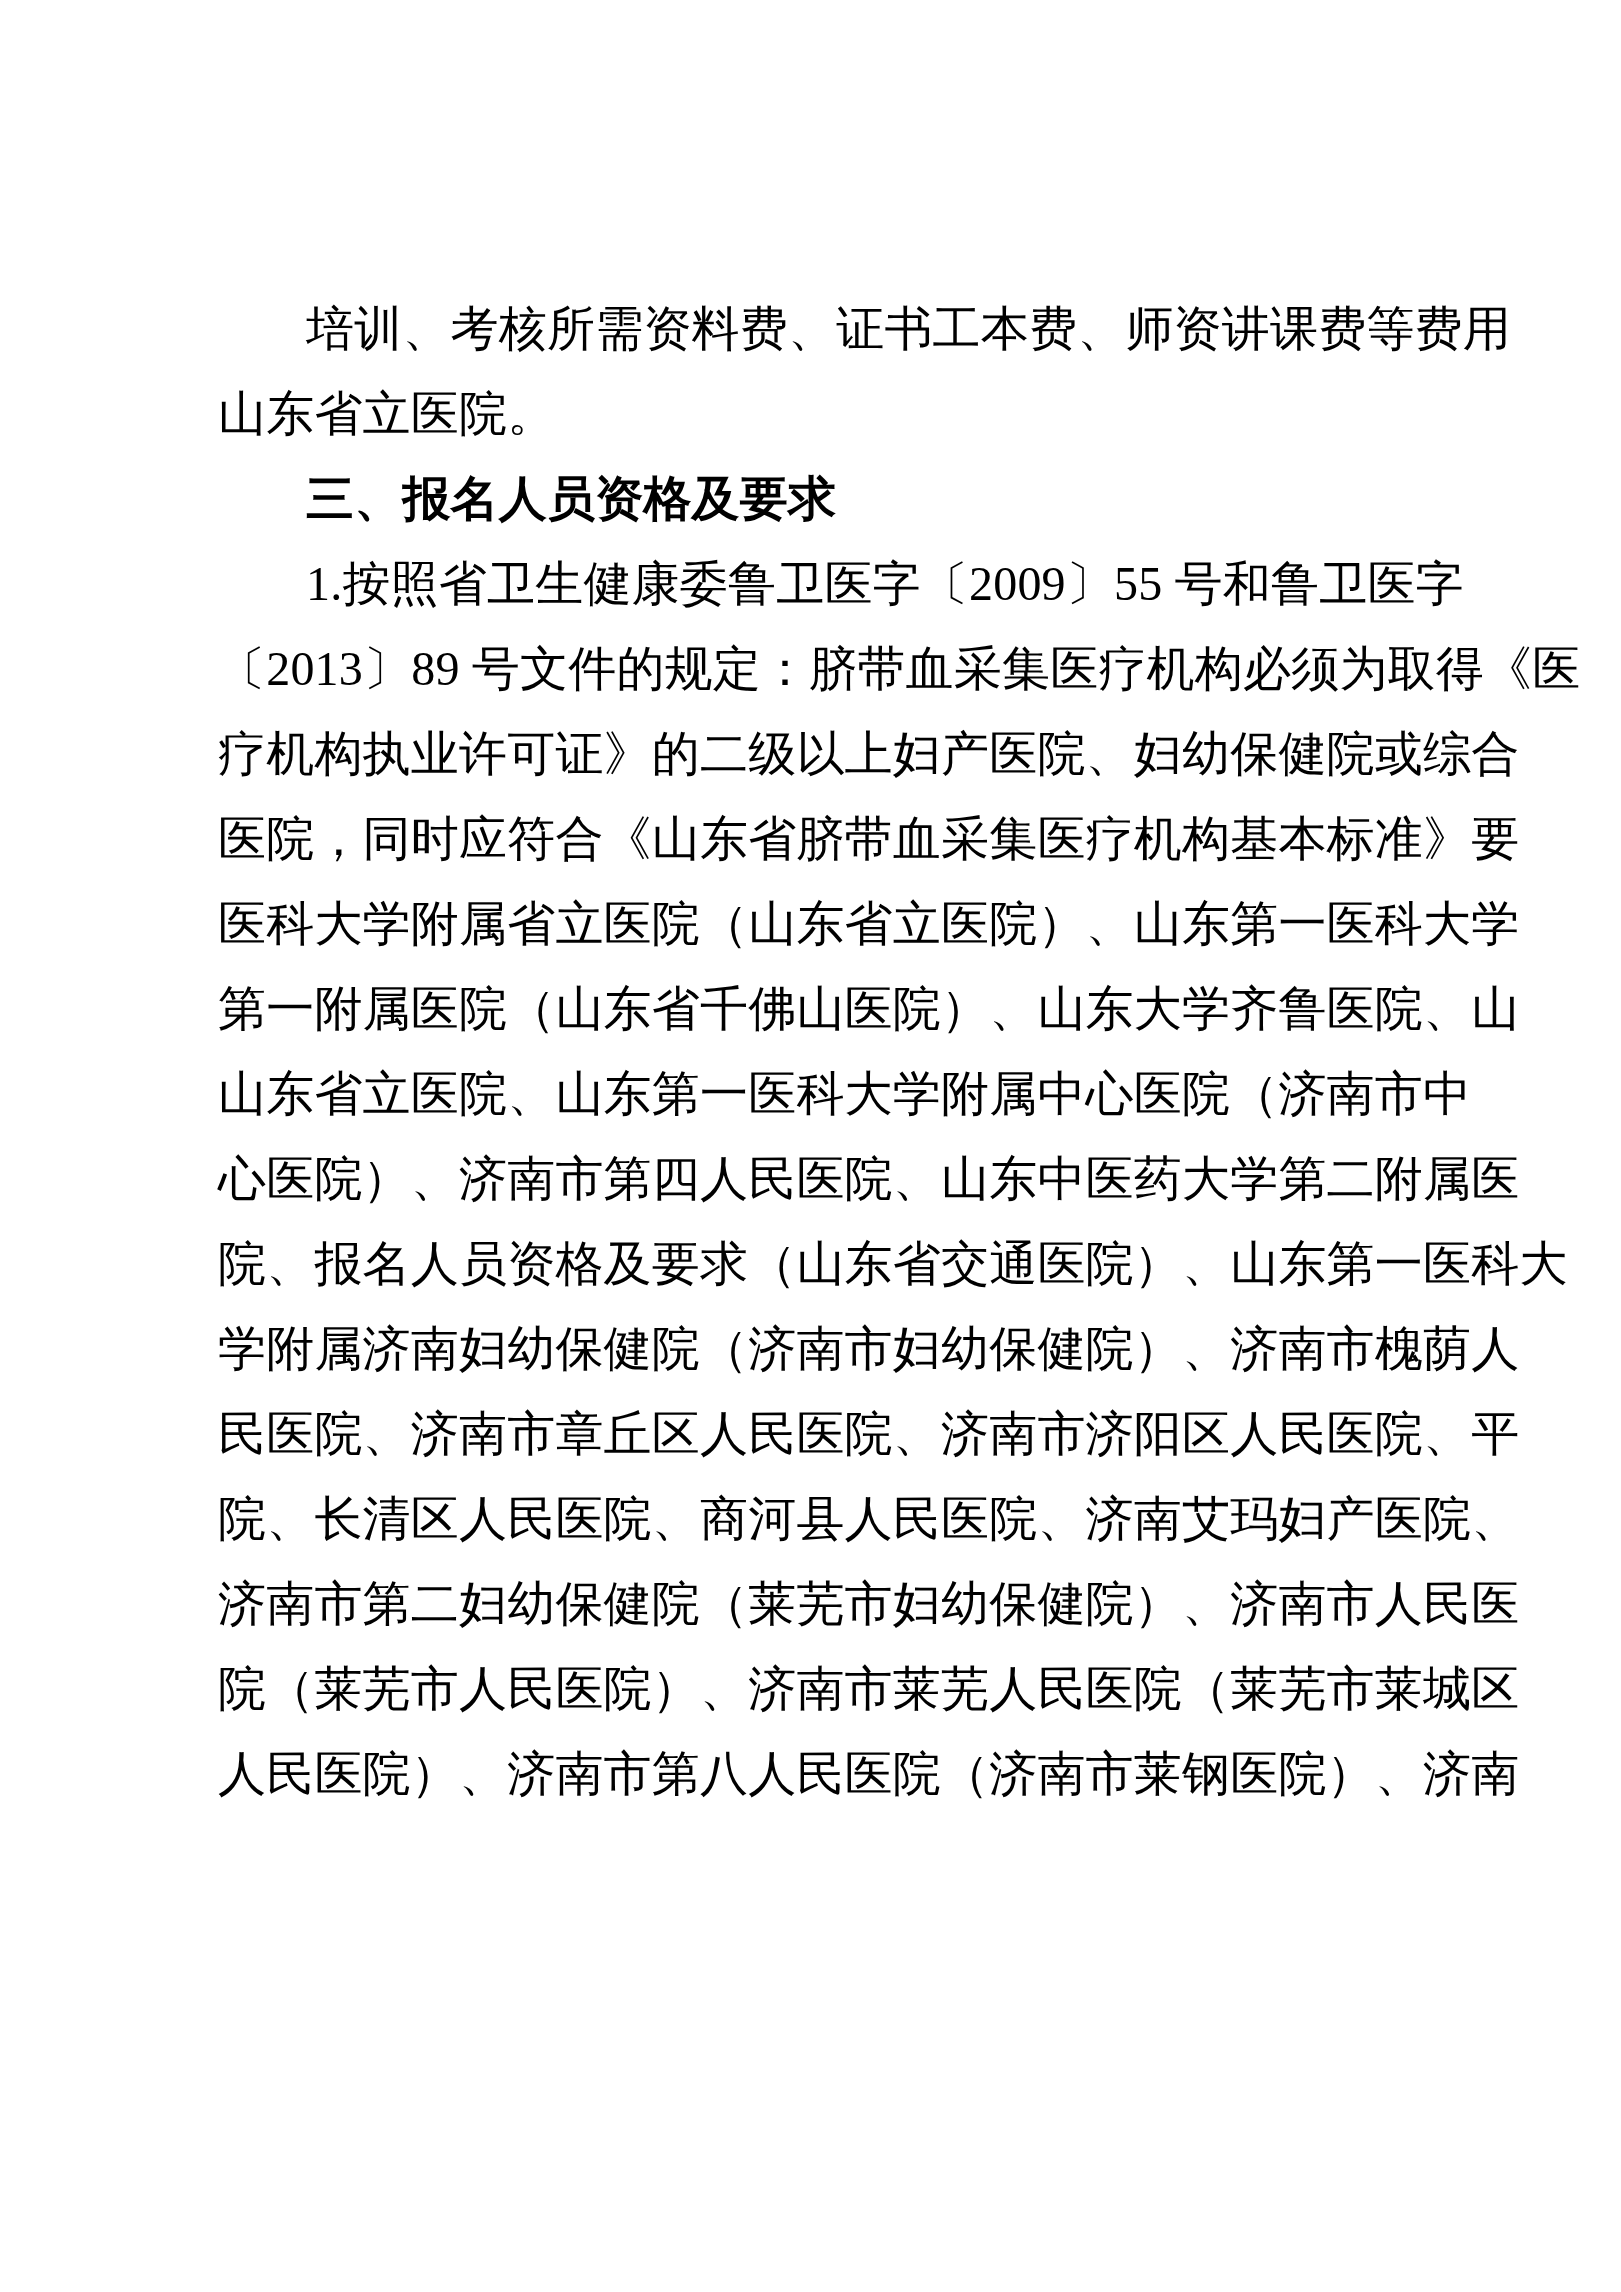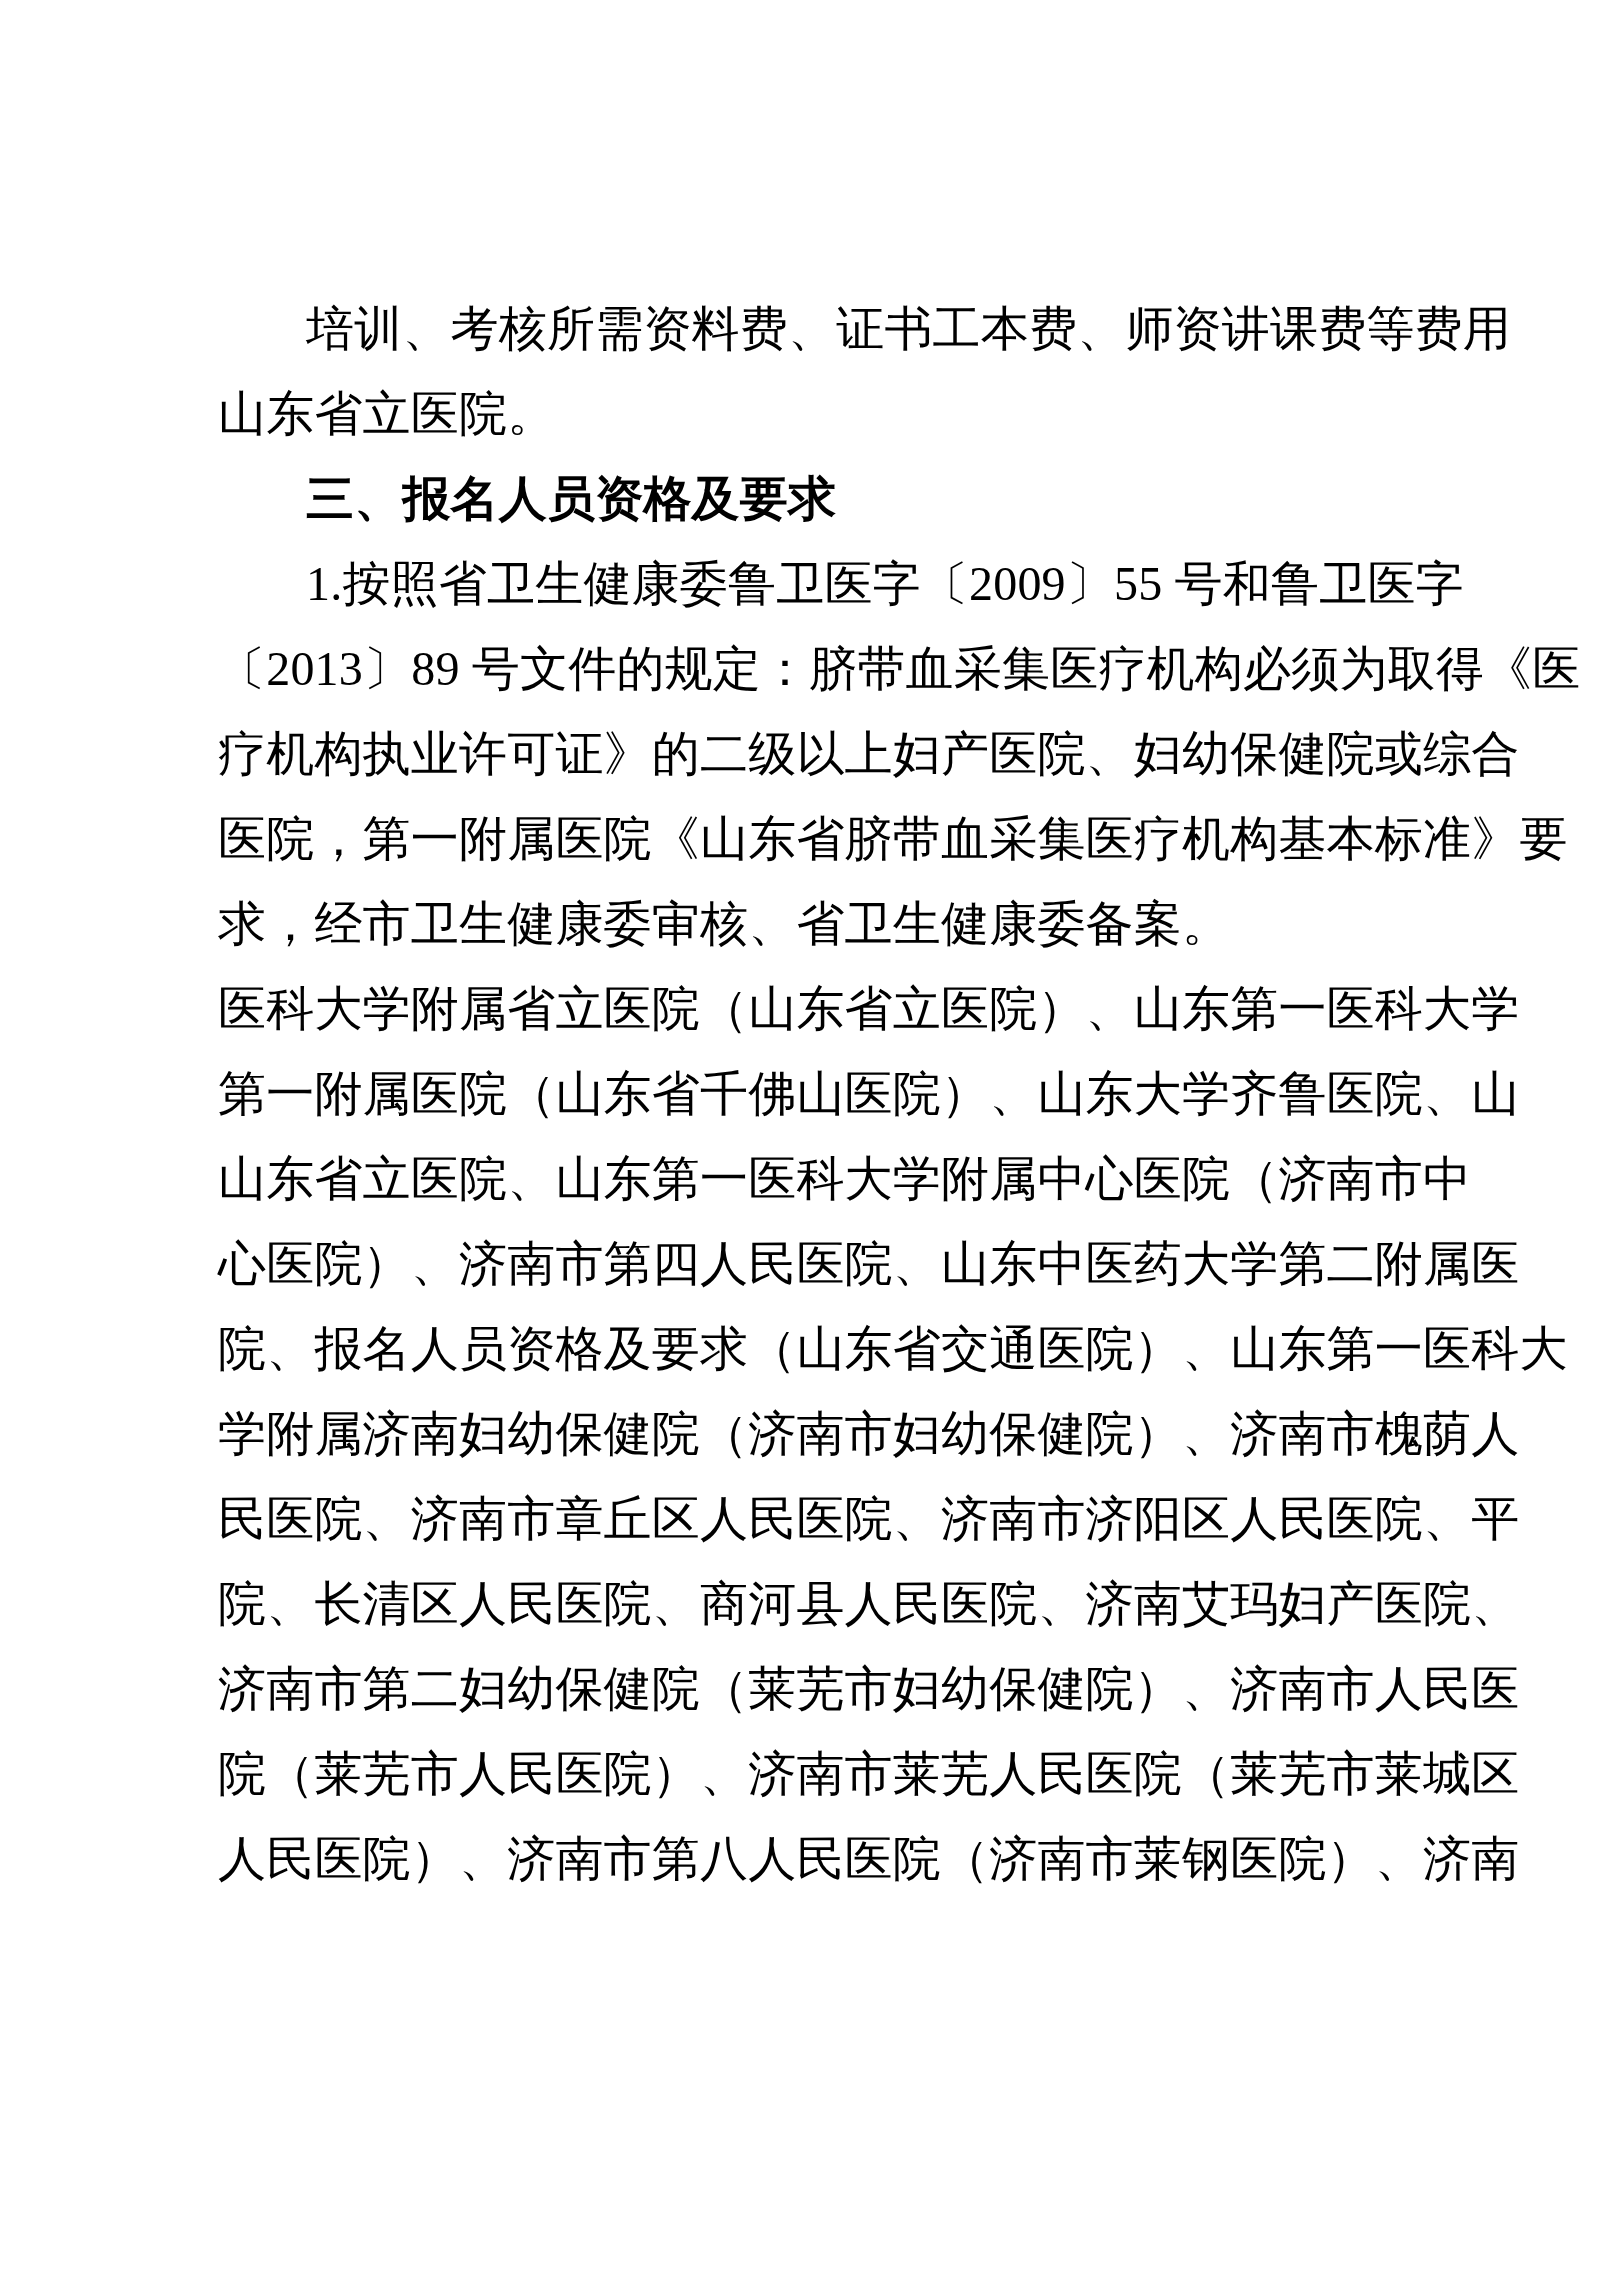--- a/index.html
+++ b/index.html
@@ -35,22 +35,21 @@
 <body>
 
 <div class="page">
   <div class="textblock">
     <div class="line indent">培训、考核所需资料费、证书工本费、师资讲课费等费用</div>
     <div class="line">山东省立医院。</div>
     <div class="line indent heading">三、报名人员资格及要求</div>
     <div class="line indent">1.按照省卫生健康委鲁卫医字〔2009〕55 号和鲁卫医字</div>
     <div class="line">〔2013〕89 号文件的规定：脐带血采集医疗机构必须为取得《医</div>
     <div class="line">疗机构执业许可证》的二级以上妇产医院、妇幼保健院或综合</div>
-    <div class="line">医院，第一附属医院《山东省脐带血采集医疗机构基本标准》要</div>
-    <div class="line">求，经市卫生健康委审核、省卫生健康委备案。</div>
+    <div class="line">医院，同时应符合《山东省脐带血采集医疗机构基本标准》要</div>
     <div class="line">医科大学附属省立医院（山东省立医院）、山东第一医科大学</div>
     <div class="line">第一附属医院（山东省千佛山医院）、山东大学齐鲁医院、山</div>
     <div class="line">山东省立医院、山东第一医科大学附属中心医院（济南市中</div>
     <div class="line">心医院）、济南市第四人民医院、山东中医药大学第二附属医</div>
     <div class="line">院、报名人员资格及要求（山东省交通医院）、山东第一医科大</div>
     <div class="line">学附属济南妇幼保健院（济南市妇幼保健院）、济南市槐荫人</div>
     <div class="line">民医院、济南市章丘区人民医院、济南市济阳区人民医院、平</div>
     <div class="line">院、长清区人民医院、商河县人民医院、济南艾玛妇产医院、</div>
     <div class="line">济南市第二妇幼保健院（莱芜市妇幼保健院）、济南市人民医</div>
     <div class="line">院（莱芜市人民医院）、济南市莱芜人民医院（莱芜市莱城区</div>

